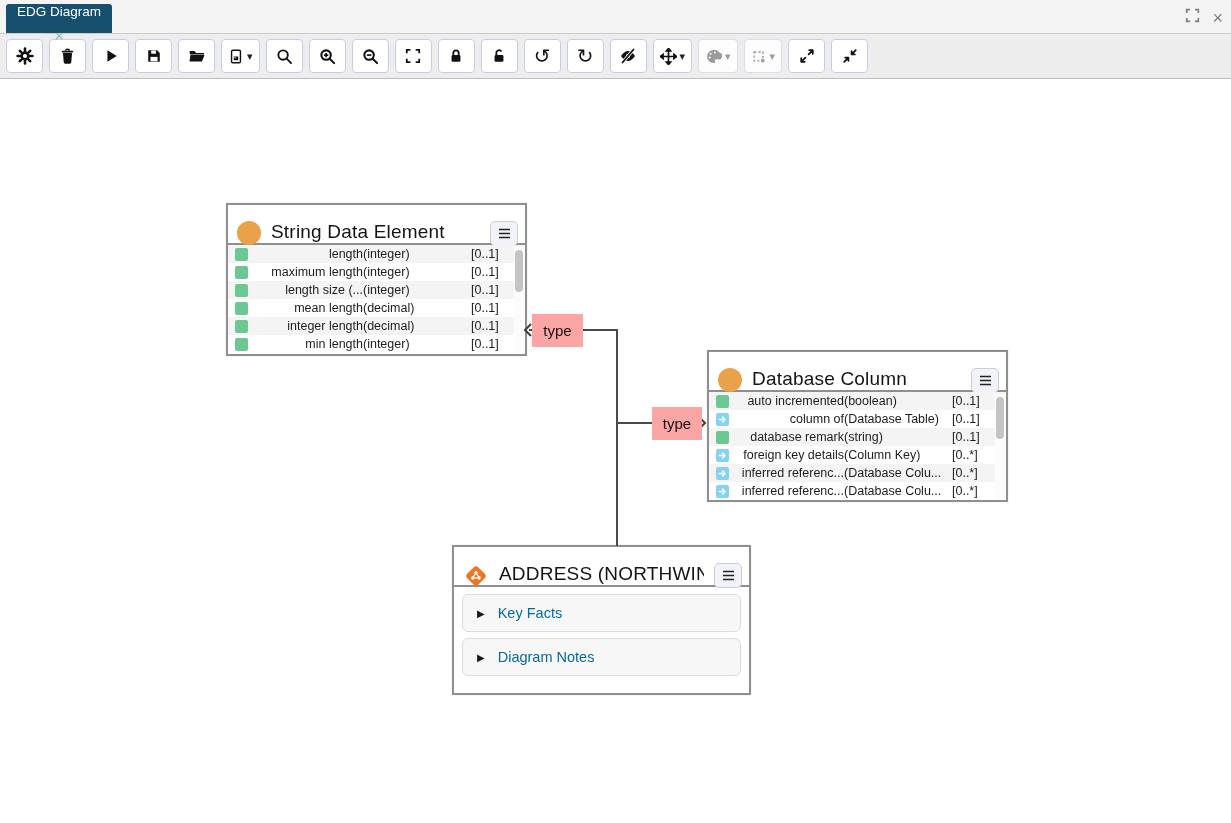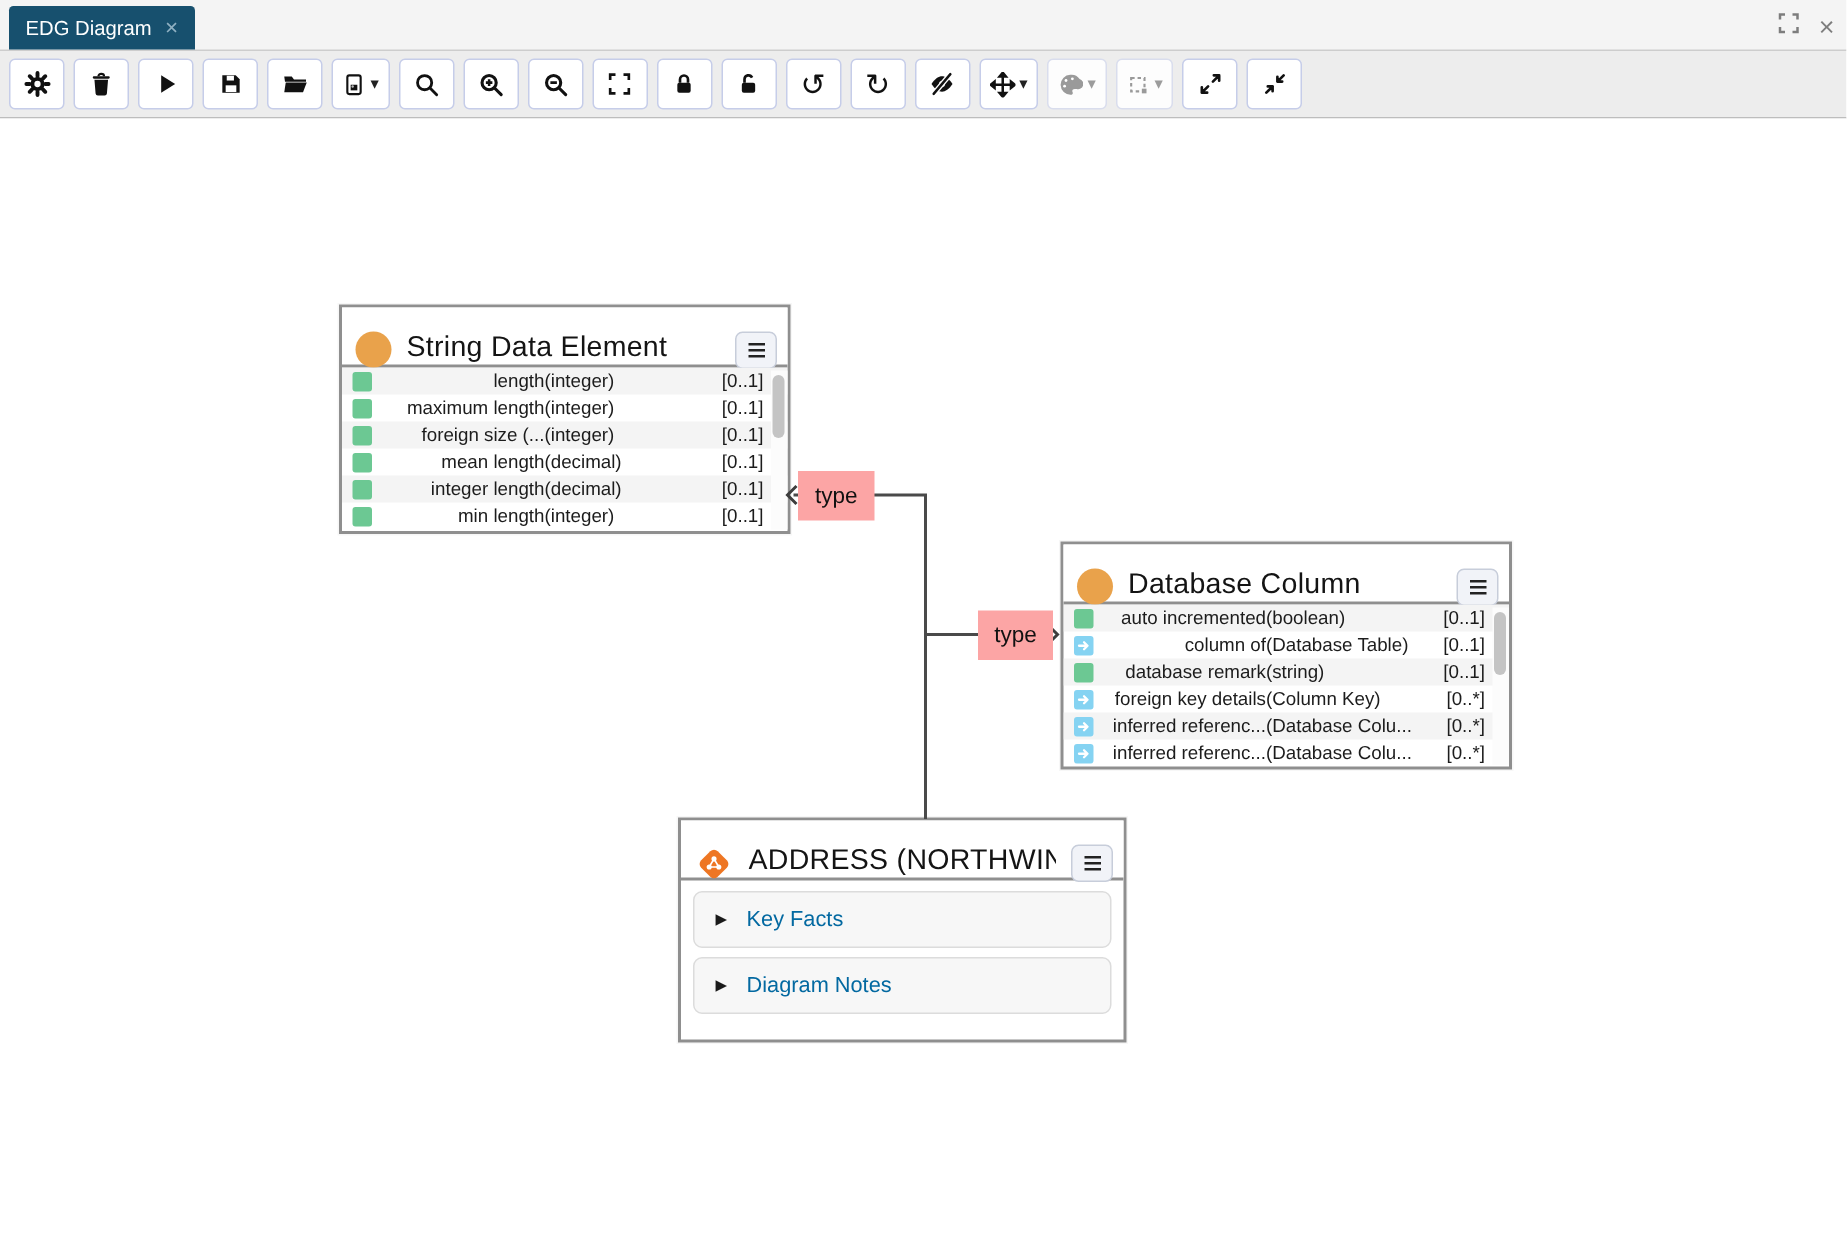--- a/index.html
+++ b/index.html
@@ -6,21 +6,21 @@
   html,body { width:1231px; height:823px; overflow:hidden; }
   body { font-family:"Liberation Sans", sans-serif; background:#fff; color:#1b1b1b; }
 
   .app { width:1231px; height:823px; display:flex; flex-direction:column; }
 
   
   .tabbar { height:34px; background:#f4f4f4; border-bottom:1px solid #cdcdcd;
             display:flex; align-items:flex-end; position:relative; }
   .tab { margin-left:6px; height:29px; background:#17506e; color:#fff;
          display:flex; align-items:center; gap:9px; padding:0 11px;
-         border-radius:3px 3px 0 0; font-size:13.5px; }
+         border-radius:3px 3px 0 0; font-size:13.5px;flex-direction:column; }
   .tab-close { color:#8fb0c2; font-size:15px; line-height:1; cursor:pointer; }
   .win-controls { position:absolute; right:8px; top:8px; display:flex; gap:12px;
                   align-items:center; color:#7d7d7d; }
   .win-controls .glyph-x { font-size:18px; line-height:1; color:#7d7d7d; }
 
   
   .toolbar { height:45px; background:#ededed; border-bottom:1px solid #bdbdbd;
              display:flex; align-items:center; gap:6px; padding:0 6px; }
   .tbtn { height:34px; min-width:37px; background:#fff; border:1px solid #c6cde9;
           border-radius:4px; display:flex; align-items:center; justify-content:center;
@@ -55,21 +55,21 @@
   .rows { position:relative; height:109px; overflow:hidden; }
   .row { height:18px; display:flex; align-items:center; padding:0 16px 0 7px;
          font-size:12.5px; color:#1c1c1c; }
   .row:nth-child(odd) { background:#f4f4f4; }
   .row-icon { width:13px; height:13px; border-radius:2px; flex:none; margin-right:9px;
               display:flex; align-items:center; justify-content:center; }
   .row-icon.attribute { background:#6cc893; }
   .row-icon.relation  { background:#85d3f2; }
   .row-name { width:106px; white-space:nowrap; overflow:hidden; flex:none;text-align:right; }
   .row-type { flex:1; white-space:nowrap; overflow:hidden; }
-  .row-card { width:38px; flex:none; white-space:nowrap;text-align:right; }
+  .row-card { width:38px; flex:none; white-space:nowrap; }
 
   .vscrollbar { position:absolute; top:1px; bottom:1px; right:0; width:11px; background:#fcfcfc; z-index:5; }
   .vscroll-thumb { position:absolute; top:2px; right:2px; width:8px; height:42px;
                    background:#c4c4c4; border-radius:4px; }
 
   
   .addr-body { padding:7px 8px; }
   .section-bar { height:38px; background:#f7f7f7; border:1px solid #dcdcdc; border-radius:6px;
                  display:flex; align-items:center; gap:13px; padding:0 14px; margin-bottom:6px;
                  cursor:pointer; }
@@ -323,21 +323,21 @@
             <span class="row-card">[0..1]</span>
           </div>
           <div class="row">
             <span class="row-icon attribute"></span>
             <span class="row-name">maximum length</span>
             <span class="row-type">(integer)</span>
             <span class="row-card">[0..1]</span>
           </div>
           <div class="row">
             <span class="row-icon attribute"></span>
-            <span class="row-name">foreign size (...</span>
+            <span class="row-name">length size (...</span>
             <span class="row-type">(integer)</span>
             <span class="row-card">[0..1]</span>
           </div>
           <div class="row">
             <span class="row-icon attribute"></span>
             <span class="row-name">mean length</span>
             <span class="row-type">(decimal)</span>
             <span class="row-card">[0..1]</span>
           </div>
           <div class="row">
@@ -351,21 +351,21 @@
             <span class="row-name">min length</span>
             <span class="row-type">(integer)</span>
             <span class="row-card">[0..1]</span>
           </div>
         </div>
       <div class="vscrollbar" style="top:42px;">
         <div class="vscroll-thumb" style="top:3px;"></div>
       </div>
     </div>
 
-    <div class="node" style="left:707px; top:282px; width:301px; height:152px;">
+    <div class="node" style="left:707px; top:271px; width:301px; height:152px;">
       <div class="node-header">
         <span class="node-circle"></span>
         <span class="node-title">Database Column</span>
         <span class="menu-btn">
           <svg width="13" height="11" viewBox="0 0 13 11" stroke="#222" stroke-width="1.6">
               <path d="M1 1.5h11 M1 5.5h11 M1 9.5h11"></path>
             </svg>
         </span>
       </div>
       <div class="rows">

